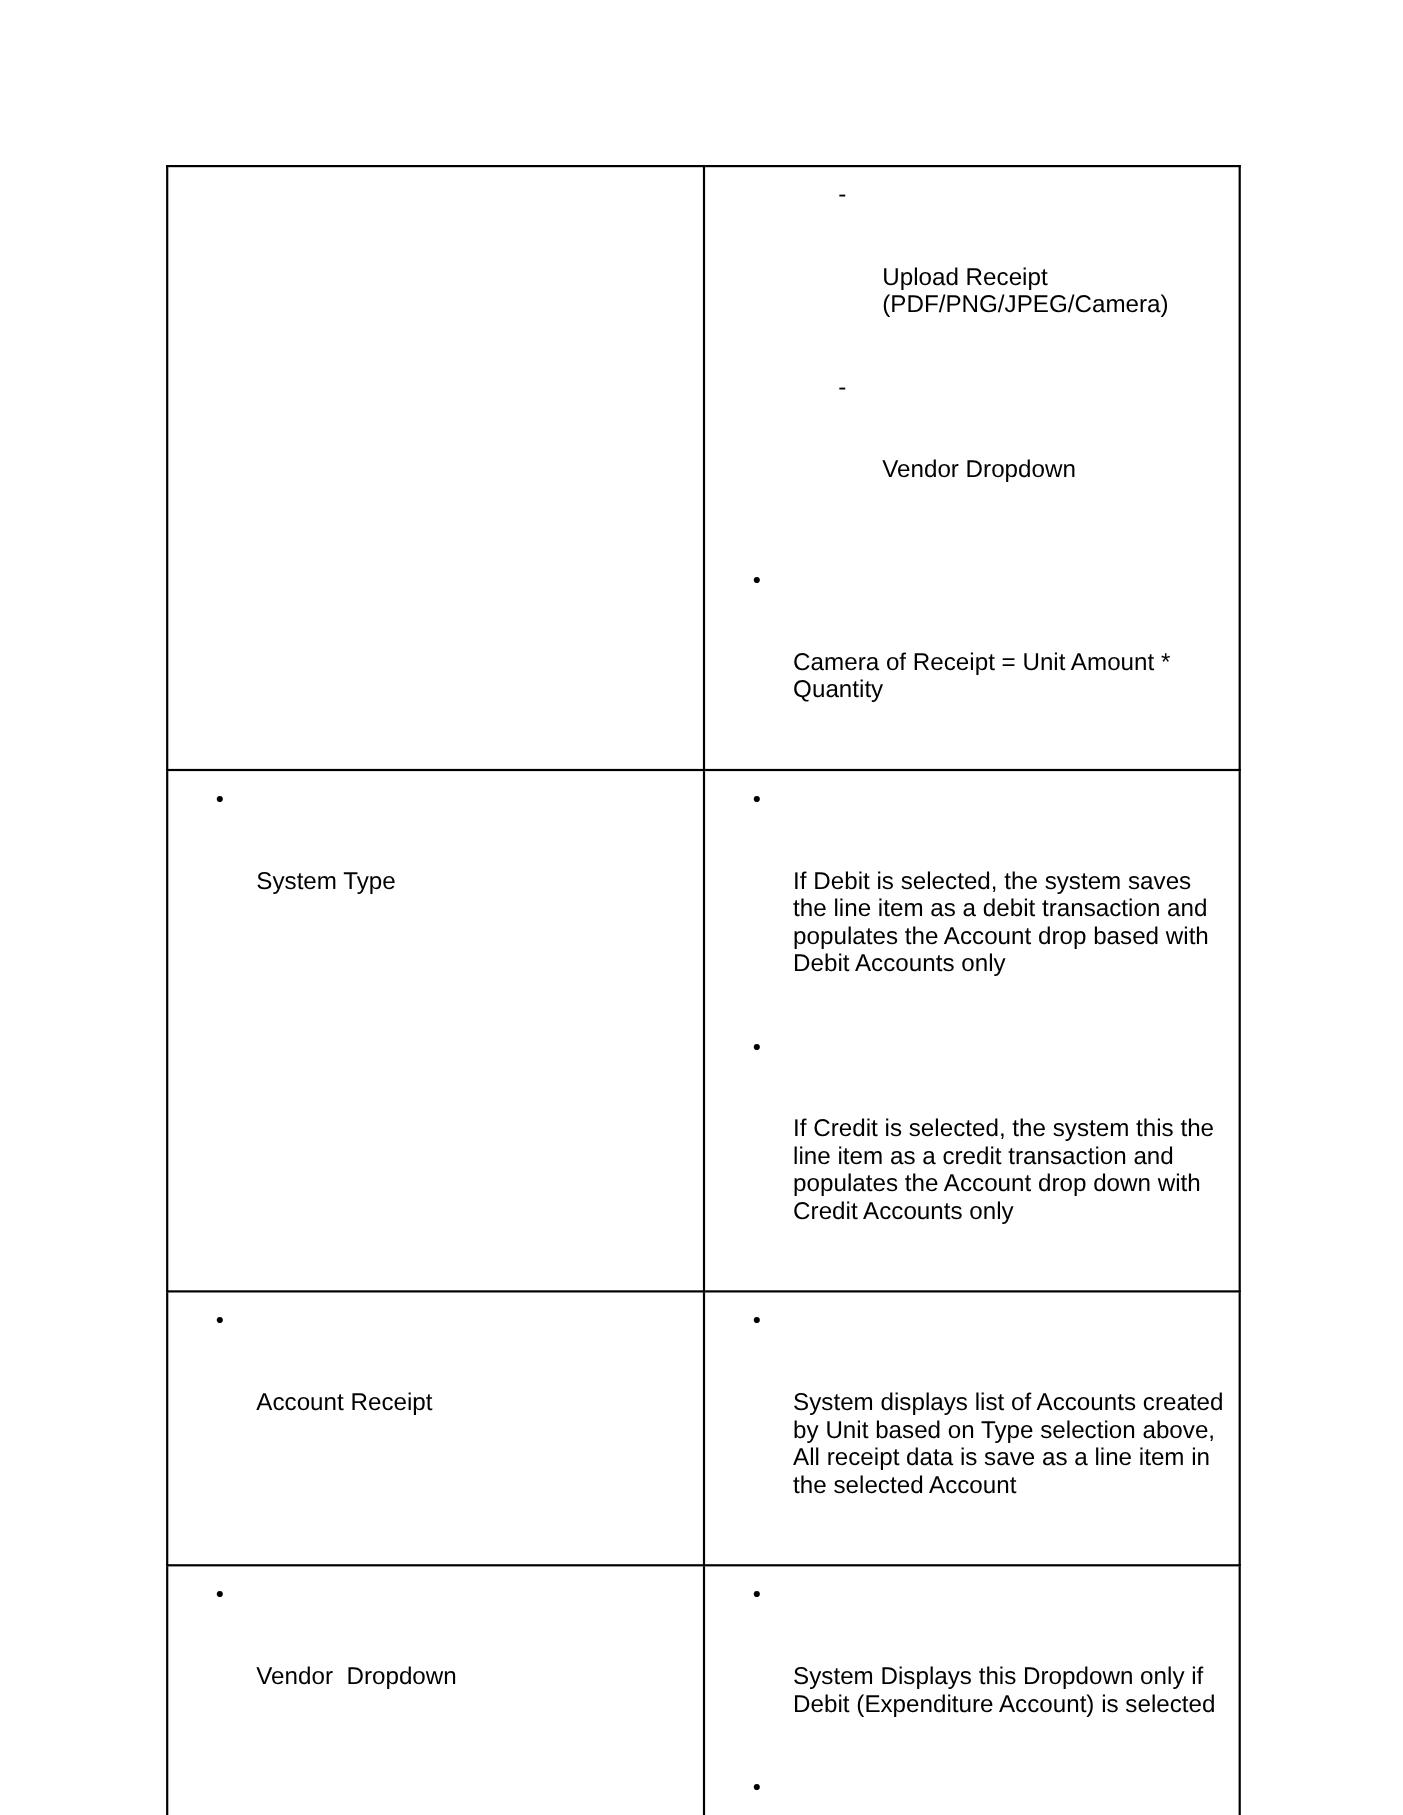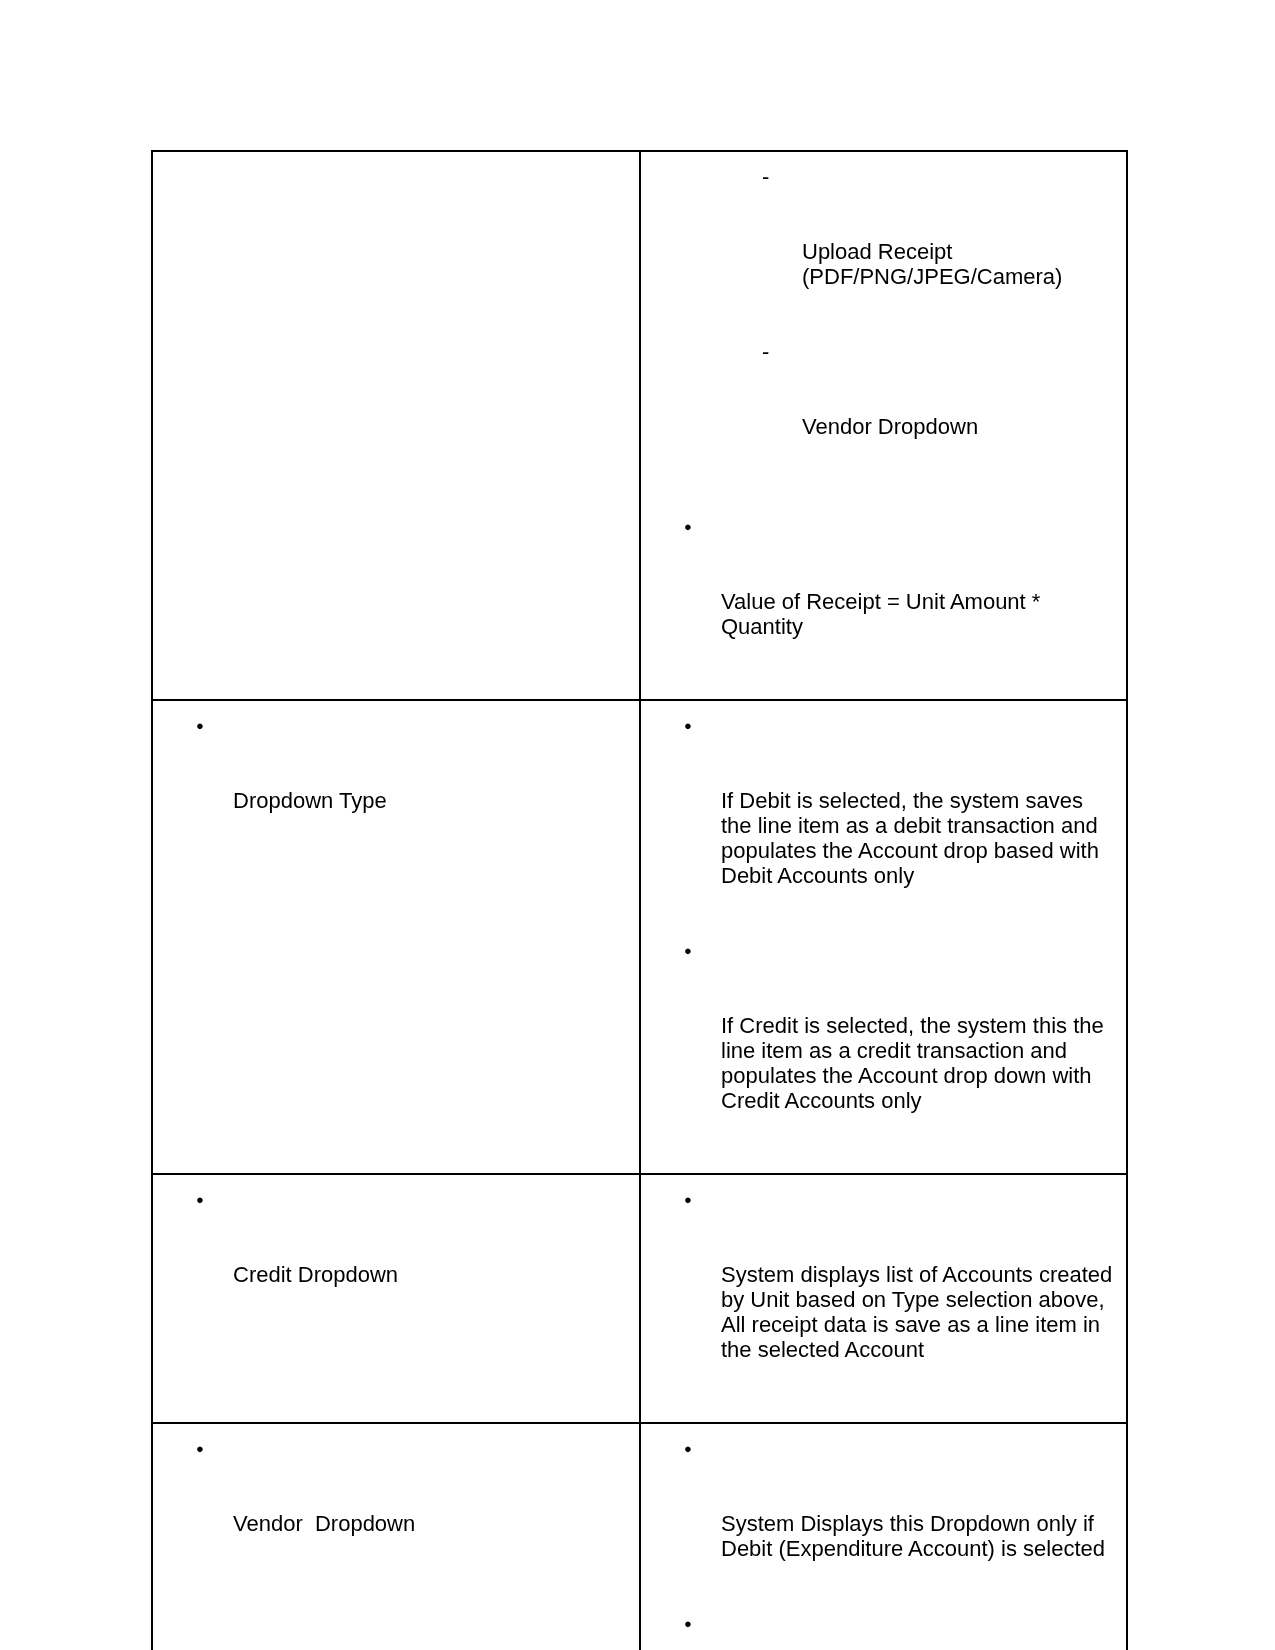--- a/index.html
+++ b/index.html
@@ -56,49 +56,49 @@
           <div class="li l2">
             <span class="mk dash">-</span>
             <span class="tx">Upload Receipt (PDF/PNG/JPEG/Camera)</span>
           </div>
           <div class="li l2">
             <span class="mk dash">-</span>
             <span class="tx">Vendor Dropdown</span>
           </div>
           <div class="li l1 gap">
             <span class="mk bullet">●</span>
-            <span class="tx">Value of Receipt = Unit Amount * Quantity</span>
+            <span class="tx">Camera of Receipt = Unit Amount * Quantity</span>
           </div>
         </td>
       </tr>
 
       <tr class="r2">
         <td>
           <div class="li l1">
             <span class="mk bullet">●</span>
-            <span class="tx">Dropdown Type</span>
+            <span class="tx">System Type</span>
           </div>
         </td>
         <td>
           <div class="li l1">
             <span class="mk bullet">●</span>
             <span class="tx">If Debit is selected, the system saves the line item as a debit transaction and populates the Account drop based with Debit Accounts only</span>
           </div>
           <div class="li l1">
             <span class="mk bullet">●</span>
             <span class="tx">If Credit is selected, the system this the line item as a credit transaction and populates the Account drop down with Credit Accounts only</span>
           </div>
         </td>
       </tr>
 
       <tr class="r3">
         <td>
           <div class="li l1">
             <span class="mk bullet">●</span>
-            <span class="tx">Credit Dropdown</span>
+            <span class="tx">Account Receipt</span>
           </div>
         </td>
         <td>
           <div class="li l1">
             <span class="mk bullet">●</span>
             <span class="tx">System displays list of Accounts created by Unit based on Type selection above, All receipt data is save as a line item in the selected Account</span>
           </div>
         </td>
       </tr>
 

